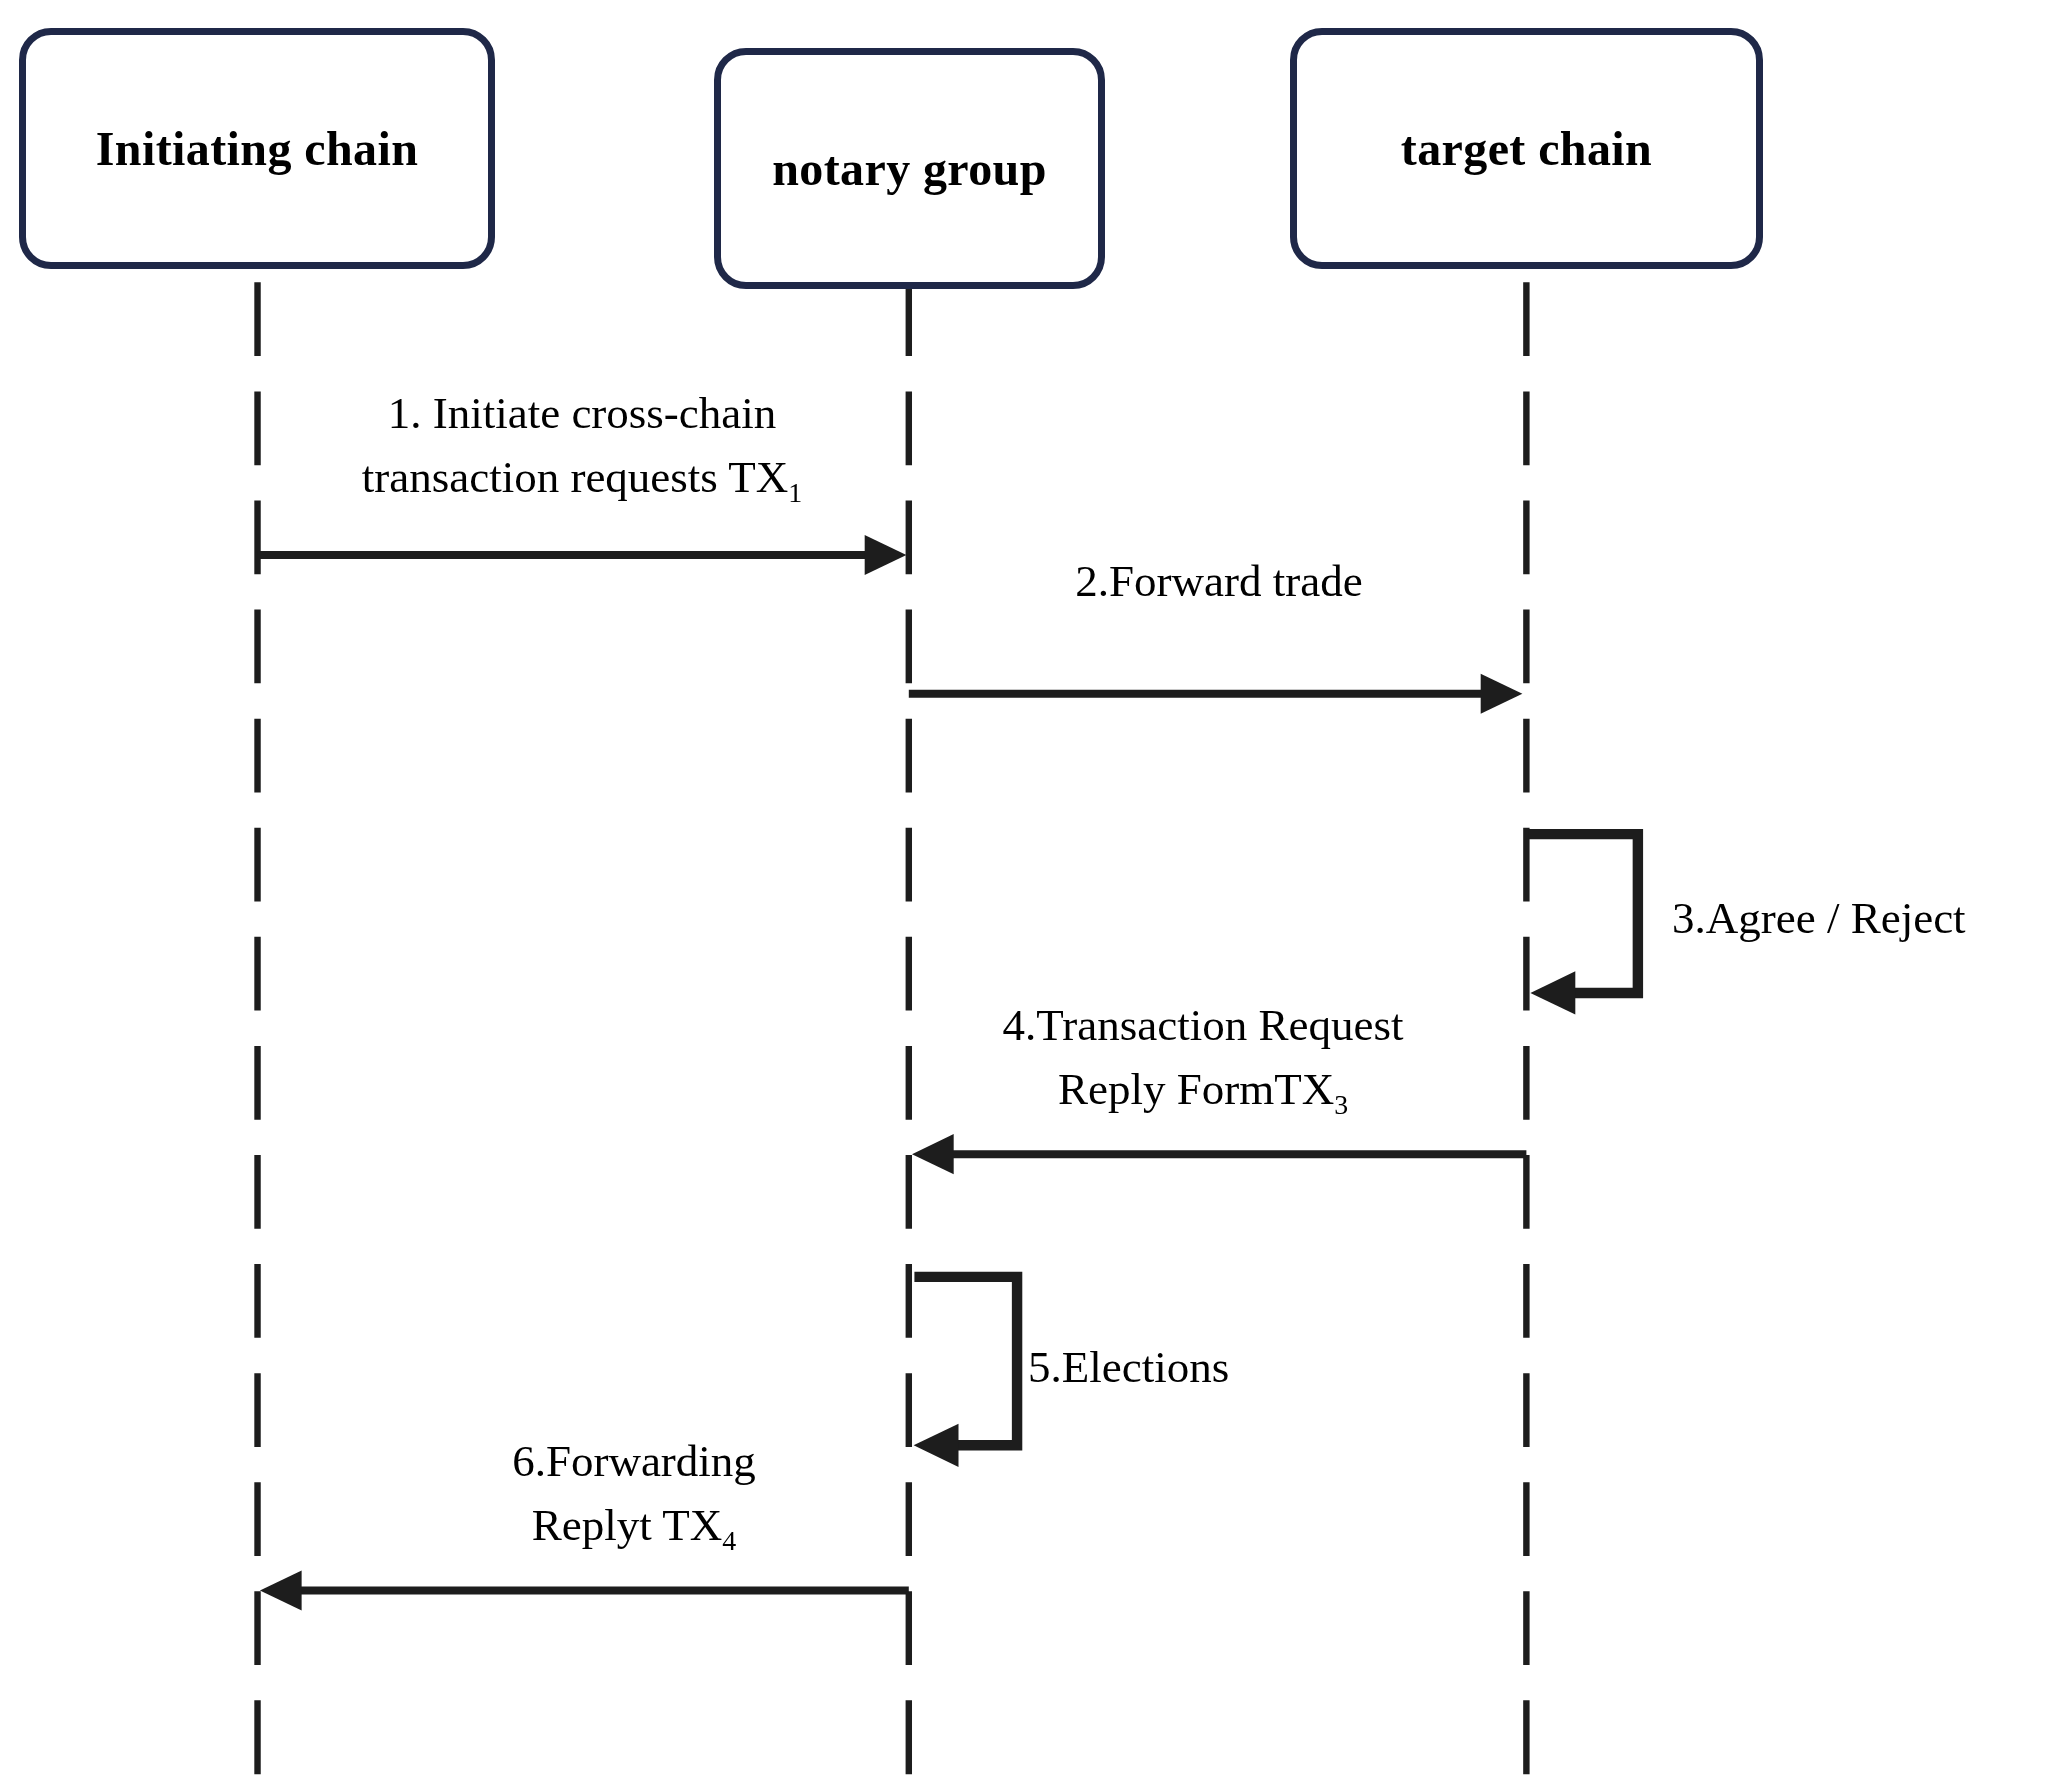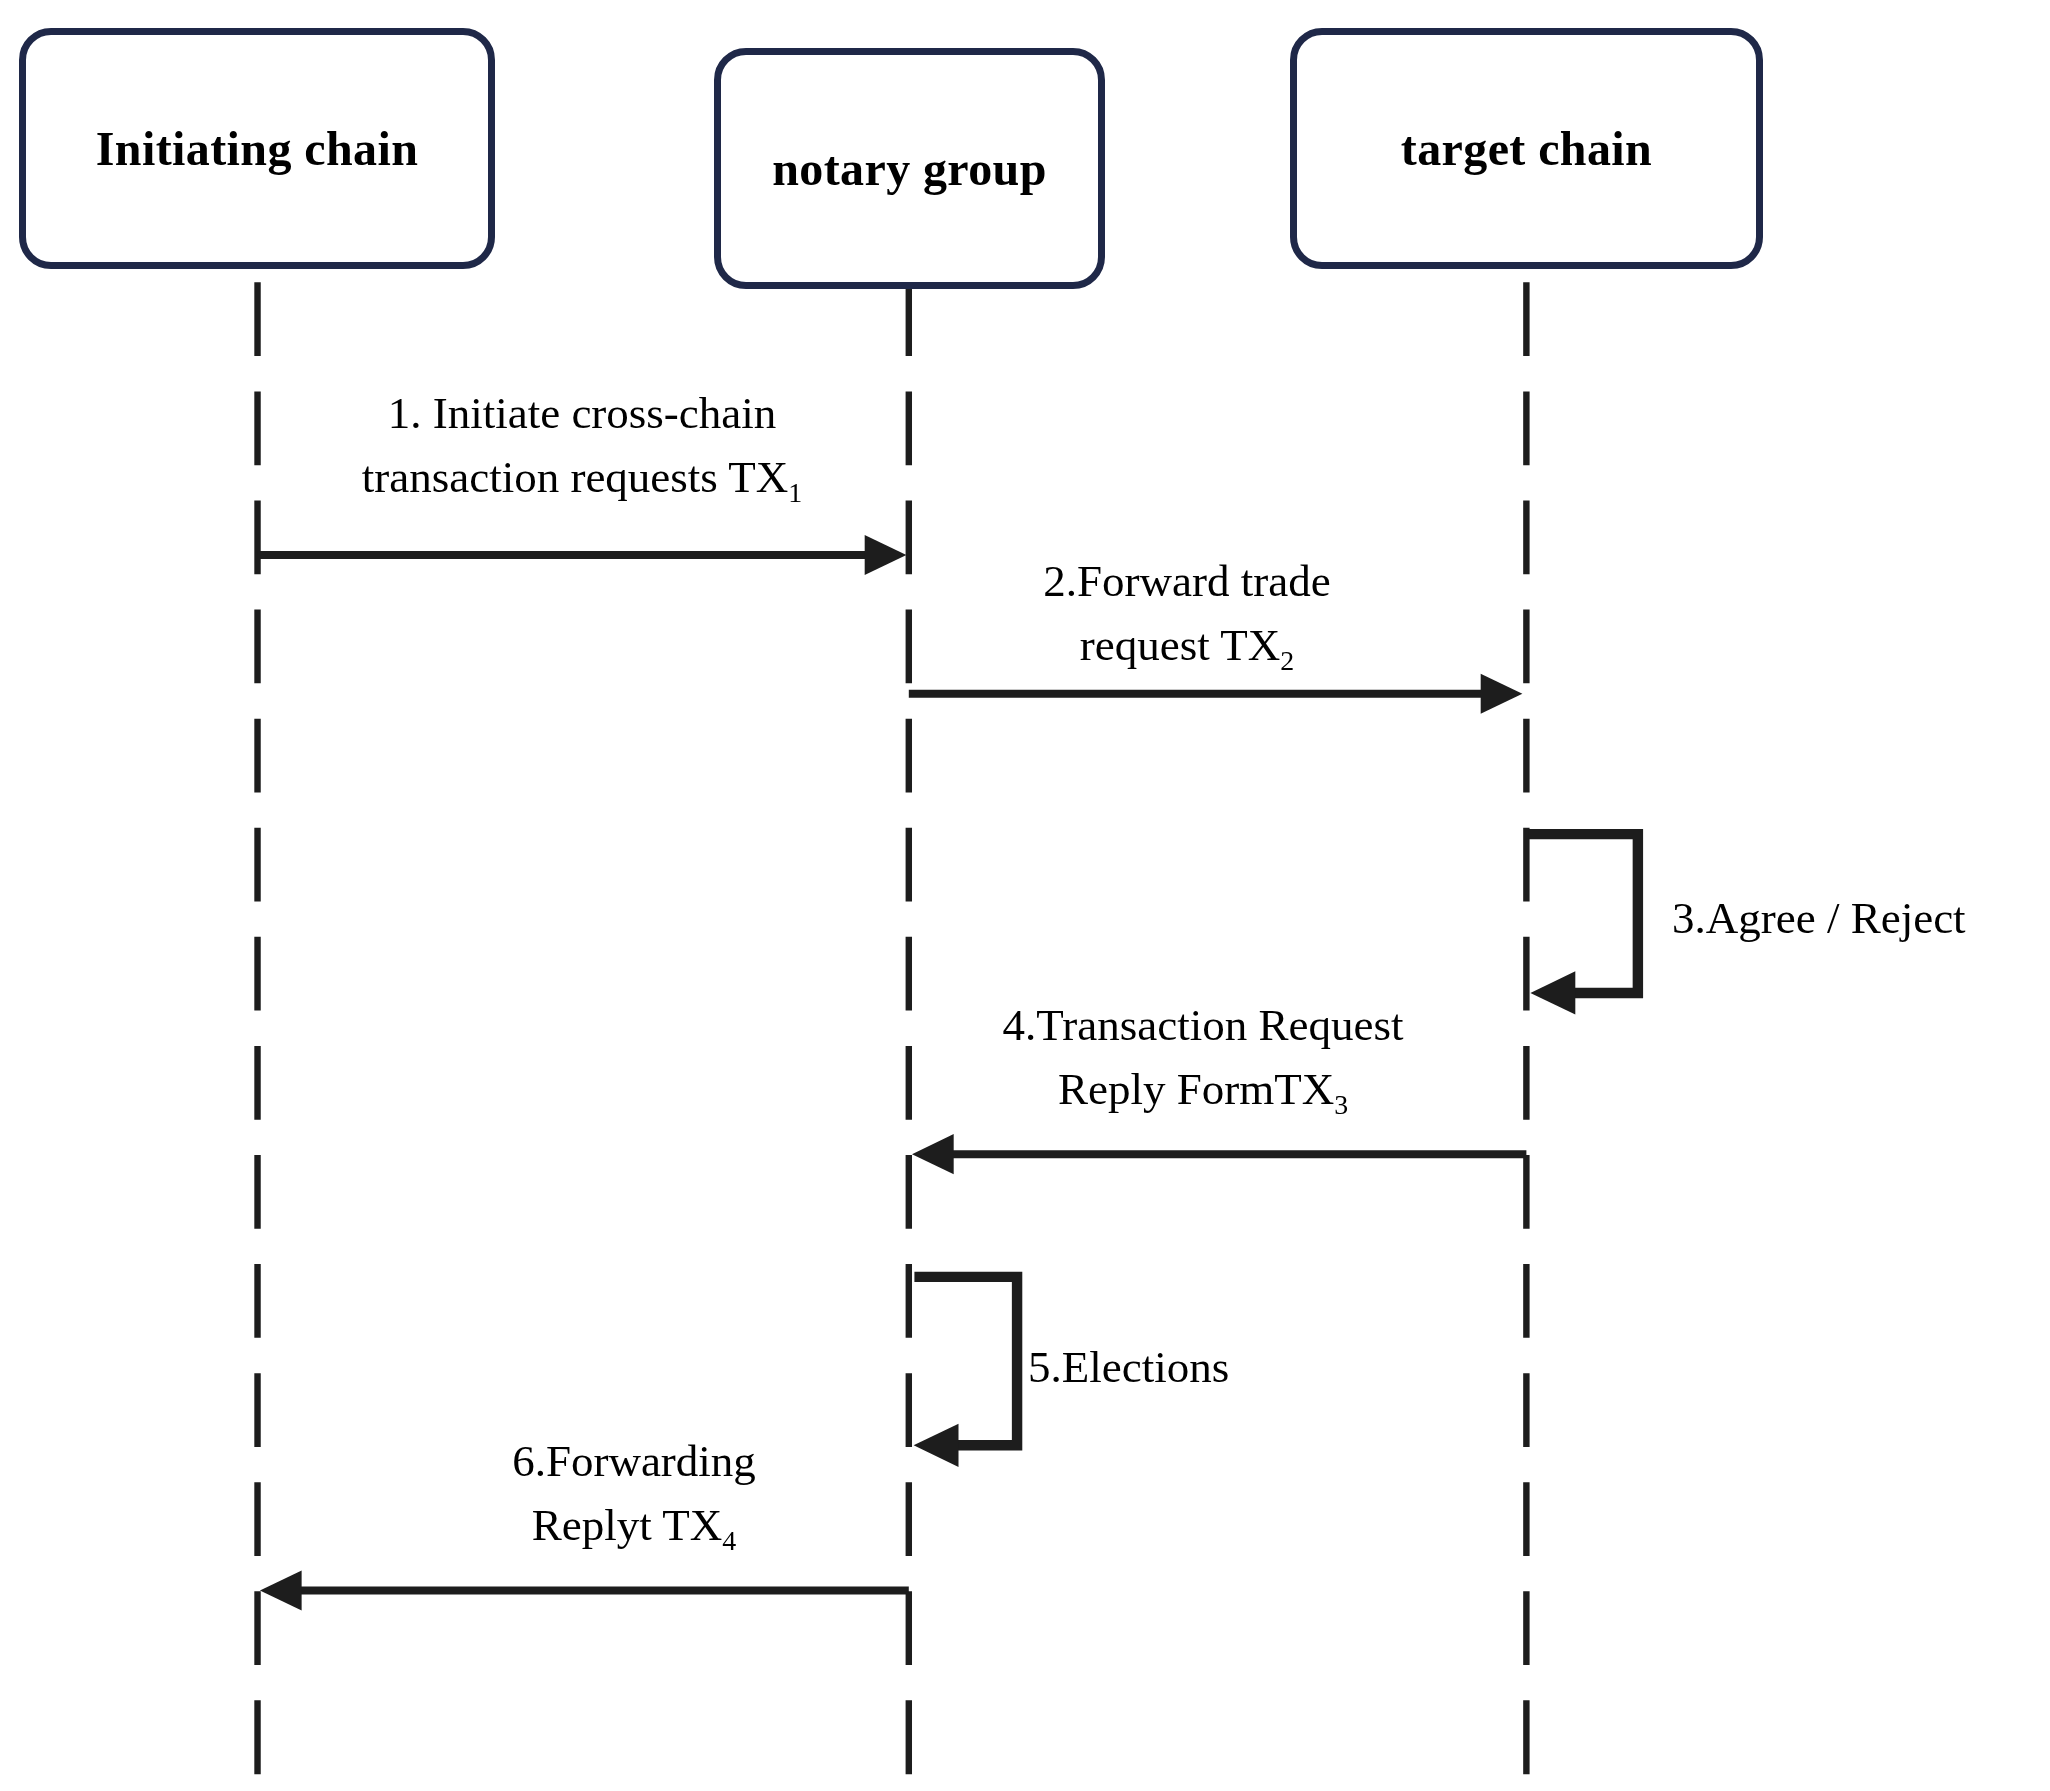--- a/index.html
+++ b/index.html
@@ -52,21 +52,21 @@
     color: #000000;
     text-align: center;
     white-space: nowrap;
   }
   .msg-label.left-align { text-align: left; }
   .msg-label sub {
     font-size: 0.62em;
     line-height: 0;
   }
   .label-1 { left: 261px;  top: 381px;  width: 642px; }
-  .label-2 { left: 866px; top: 549px;  width: 642px; }
+  .label-2 { left: 898px; top: 549px;  width: 642px; }
   .label-3 { left: 1672px; top: 886px; width: 377px; }
   .label-4 { left: 882px; top: 993px; width: 642px; }
   .label-5 { left: 1028px; top: 1335px; width: 337px; }
   .label-6 { left: 313px;  top: 1429px; width: 642px; }
 </style>
 </head>
 <body>
 
 <div class="canvas">
 
@@ -105,21 +105,20 @@
     <span class="actor-label">target chain</span>
   </div>
 
   <div class="msg-label label-1">
     <div>1. Initiate cross-chain</div>
     <div><span>transaction requests TX</span><sub>1</sub></div>
   </div>
 
   <div class="msg-label label-2">
     <div>2.Forward trade</div>
-    <div><span>request TX</span><sub>2</sub></div>
   </div>
 
   <div class="msg-label label-3 left-align">
     <div>3.Agree / Reject</div>
   </div>
 
   <div class="msg-label label-4">
     <div>4.Transaction Request</div>
     <div><span>Reply FormTX</span><sub>3</sub></div>
   </div>

